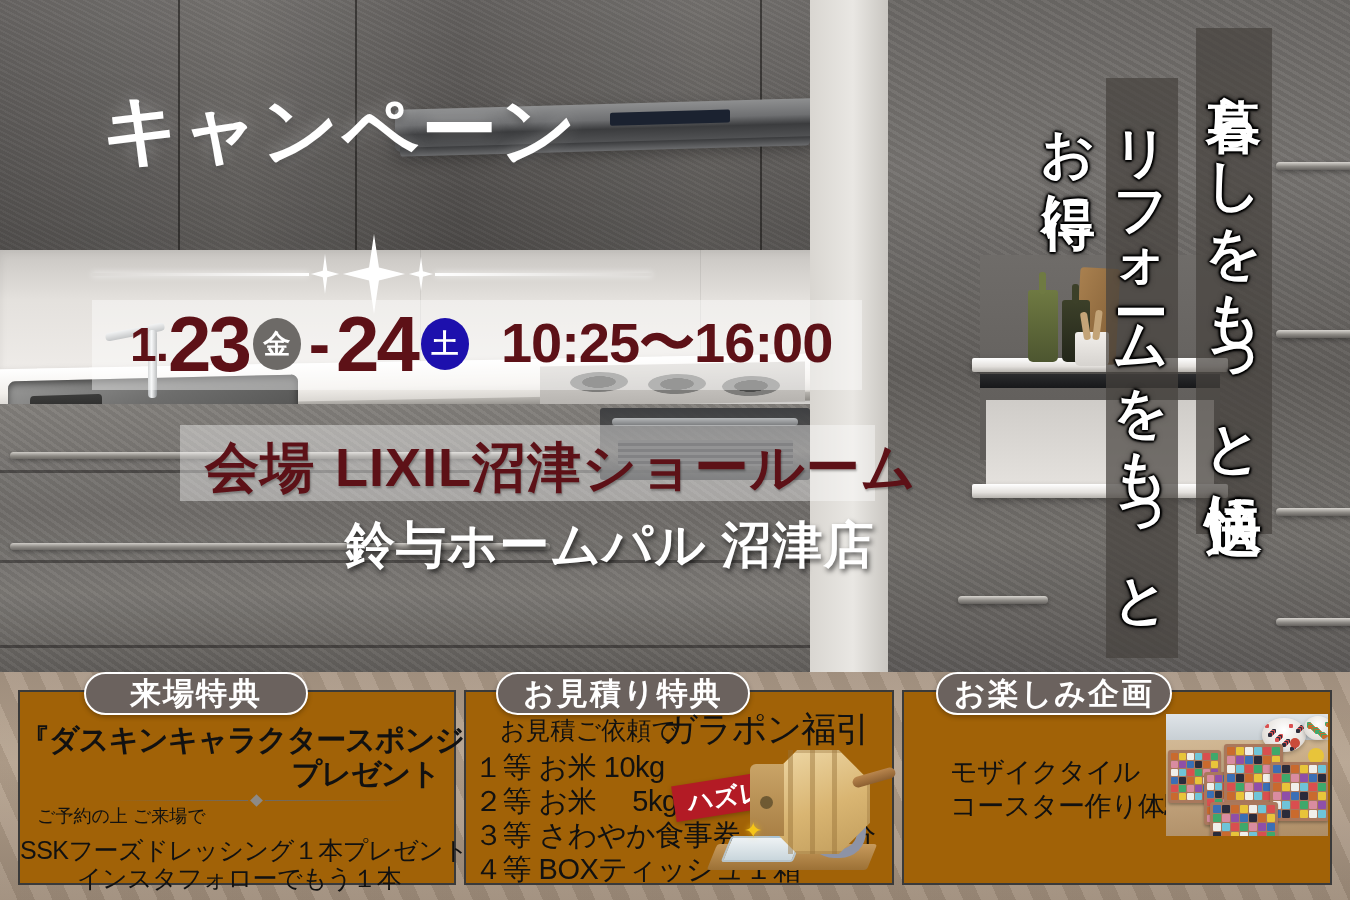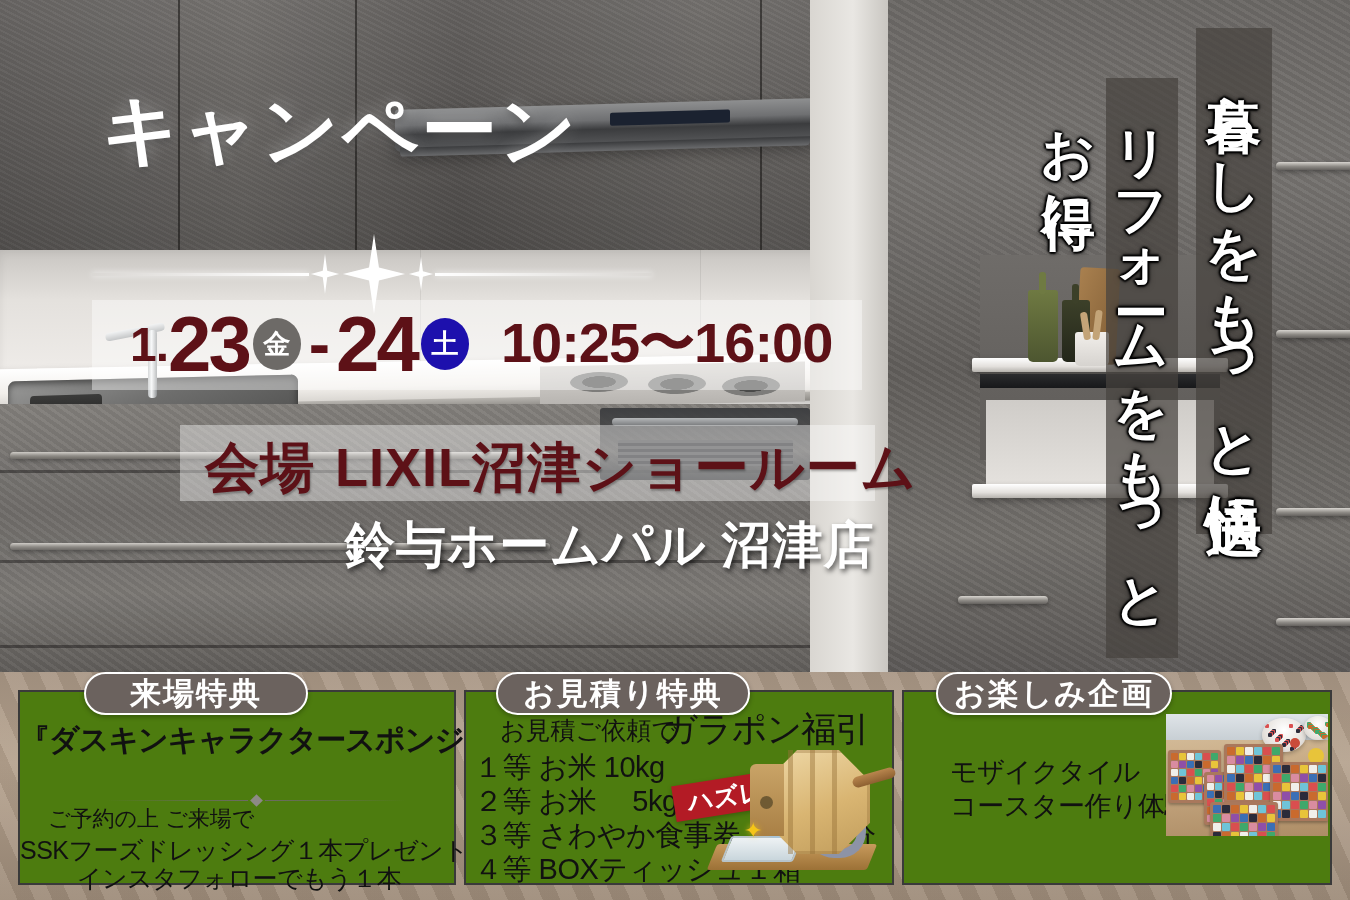--- a/index.html
+++ b/index.html
@@ -172,39 +172,39 @@
     writing-mode:vertical-rl; text-orientation:upright;
     color:#fff; font-weight:700; letter-spacing:2px;
     display:flex; align-items:flex-start; justify-content:center;
     padding-top:14px;
     text-shadow:-2px 0 2px #000,2px 0 2px #000,0 -2px 2px #000,0 2px 2px #000,0 0 7px rgba(0,0,0,.7);
   }
   #vband-right { left:1196px; top:28px; width:76px; height:506px; font-size:56px; }
   #vband-left  { left:1106px; top:78px; width:72px; height:580px; font-size:54px; }
 
   
-  .panel { position:absolute; background:#4d7c0f; border:2px solid #3a3a3a; top:690px; height:195px; }
+  .panel { position:absolute; background:#a16207; border:2px solid #3a3a3a; top:690px; height:195px; }
   .pill { position:absolute; top:-20px; height:43px; border-radius:22px;
     background:#6b625e; border:2px solid #fff; color:#fff; font-weight:700; font-size:31px;
     display:flex; align-items:center; justify-content:center; letter-spacing:2px;
     box-shadow:0 2px 5px rgba(0,0,0,.3); white-space:nowrap; }
 
   
   #panel-visit { left:18px; width:438px; }
   #pill-visit { left:64px; width:224px; }
   .p1-main { position:absolute; left:0; top:28px; width:438px; text-align:center;
     font-size:30px; font-weight:700; color:#111; letter-spacing:-1px; white-space:nowrap; }
   .p1-main2 { position:absolute; left:0; top:62px; width:420px; text-align:right;
     font-size:30px; font-weight:700; color:#111; letter-spacing:-1px; }
   .p1-div { position:absolute; left:86px; top:103px; width:300px; height:10px;
     display:flex; align-items:center; }
   .p1-div .ln { flex:1; height:1px; background:linear-gradient(90deg,rgba(60,60,60,0),#6d6a66); }
   .p1-div .ln.r { background:linear-gradient(90deg,#6d6a66,rgba(60,60,60,0)); }
   .p1-div .dia { width:9px; height:9px; background:#8d8a86; transform:rotate(45deg); margin:0 4px; }
-  .p1-sm { position:absolute; left:28px; top:112px; font-size:22px; color:#111; white-space:nowrap; }
+  .p1-sm { position:absolute; left:17px; top:112px; font-size:18px; color:#111; white-space:nowrap; }
   .p1-l2 { position:absolute; left:0; top:142px; width:438px; text-align:center; font-size:25px;
     color:#111; white-space:nowrap; letter-spacing:-.5px; }
   .p1-l3 { position:absolute; left:0; top:170px; width:438px; text-align:center; font-size:25px;
     color:#111; white-space:nowrap; letter-spacing:-.5px; }
 
   
   #panel-quote { left:464px; width:430px; }
   #pill-quote { left:30px; width:254px; }
   .p2-lead { position:absolute; left:34px; top:22px; font-size:25px; color:#111; white-space:nowrap; }
   .p2-title { position:absolute; left:196px; top:14px; font-size:35px; color:#111; font-weight:500;
@@ -359,20 +359,21 @@
     <span class="vlabel">会場</span><span>LIXIL沼津ショールーム</span>
   </div>
   <div class="shop">鈴与ホームパル 沼津店</div>
 
   <div class="vband" id="vband-right">暮らしをもっと快適に</div>
   <div class="vband" id="vband-left">リフォームをもっとお得に</div>
 
   <div class="panel" id="panel-visit">
     <div class="pill" id="pill-visit">来場特典</div>
     <div class="p1-main">『ダスキンキャラクタースポンジ』</div>
+    <div class="p1-main2">プレゼント</div>
     <div class="p1-div">
       <span class="ln"></span>
       <span class="dia"></span>
       <span class="ln r"></span>
     </div>
     <div class="p1-sm">ご予約の上 ご来場で</div>
     <div class="p1-l2">SSKフーズドレッシング１本プレゼント</div>
     <div class="p1-l3">インスタフォローでもう１本</div>
   </div>
 

